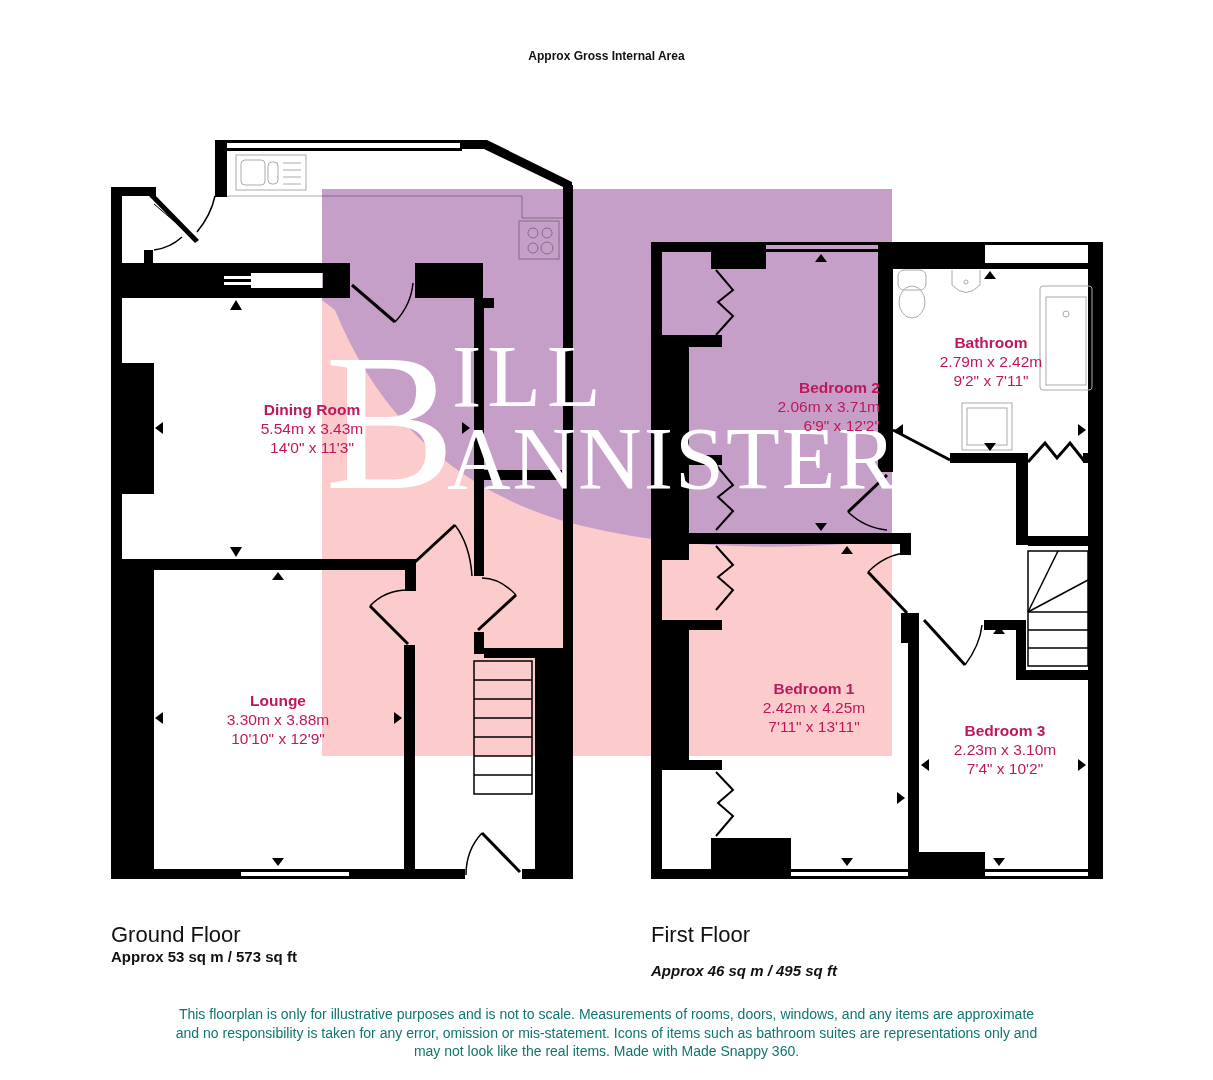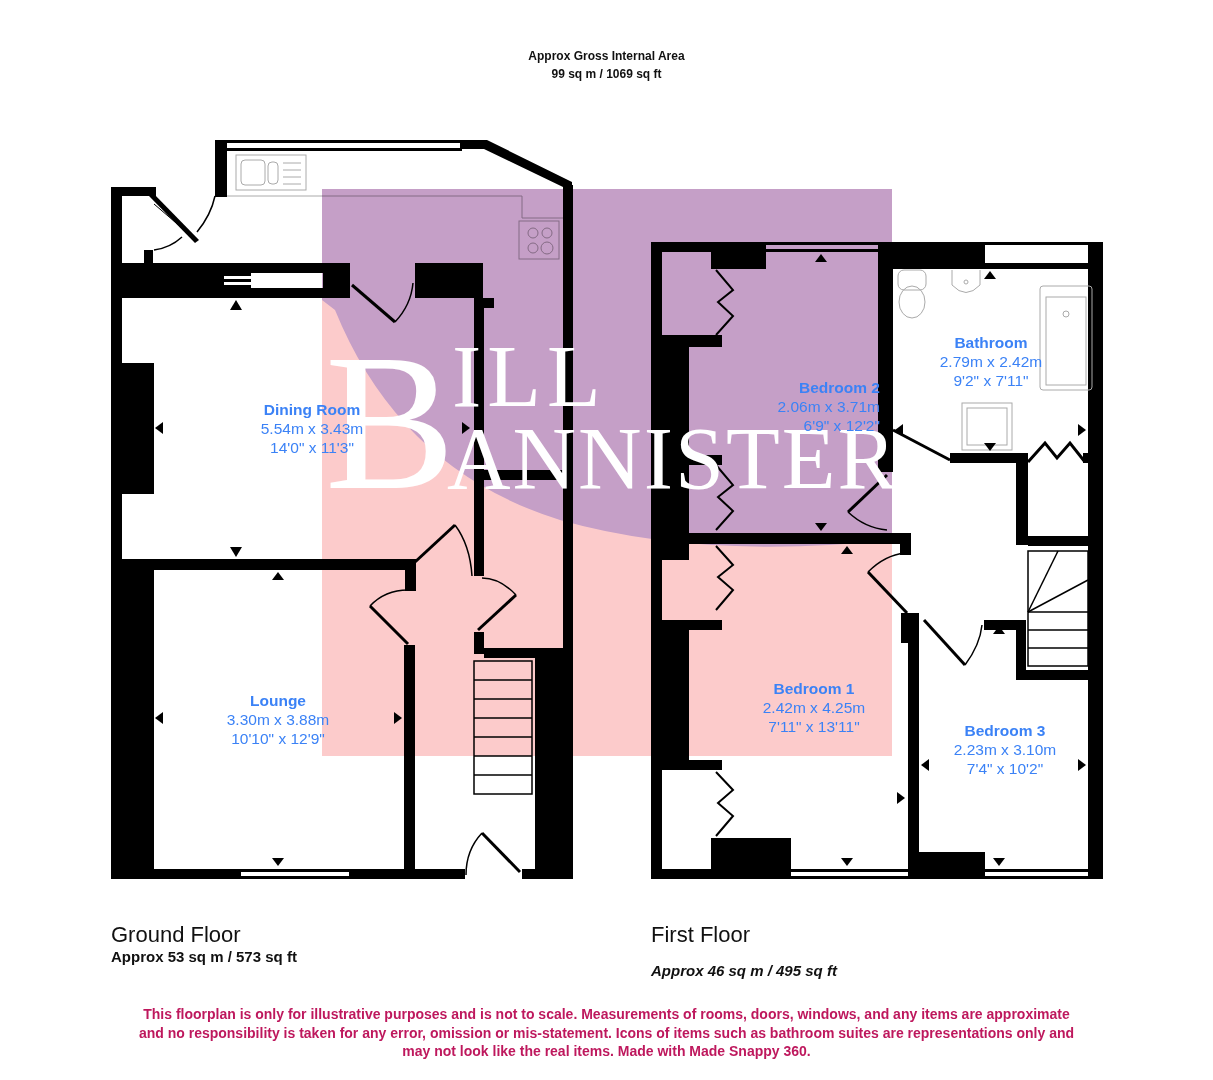--- a/index.html
+++ b/index.html
@@ -1,32 +1,31 @@
 <!DOCTYPE html>
 <html><head>
 <meta charset="utf-8">
 <style>
   html,body{margin:0;padding:0;background:#ffffff;}
   body{width:1213px;height:1080px;position:relative;overflow:hidden;font-family:"Liberation Sans",sans-serif;color:#111;}
   .abs{position:absolute;}
   .title{left:0;width:1213px;text-align:center;top:47px;font-weight:bold;font-size:12px;line-height:18px;}
   .plan{left:0;top:0;}
-  .room-label{position:absolute;text-align:center;font-size:15.5px;line-height:19px;color:#3b82f6;}
+  .room-label{position:absolute;text-align:center;font-size:15.5px;line-height:19px;color:#be185d;}
   .room-label .n{font-weight:bold;}
   .floor-name{font-size:22px;}
   .floor-area{font-size:15px;font-weight:bold;}
-  .disclaimer{left:0;width:1213px;text-align:center;top:1005px;font-size:14px;line-height:18.5px;color:#be185d;font-weight:bold;}
+  .disclaimer{left:0;width:1213px;text-align:center;top:1005px;font-size:14px;line-height:18.5px;color:#0f766e;}
   .wm{font-family:"Liberation Serif",serif;fill:#ffffff;}
 </style>
 </head>
 <body>
 
 <div class="abs title">
   <div>Approx Gross Internal Area</div>
-  <div>99 sq m / 1069 sq ft</div>
 </div>
 
 <svg class="abs plan" width="1213" height="1080" viewBox="0 0 1213 1080" xmlns="http://www.w3.org/2000/svg">
 
   <g fill="#000" stroke="none">
 
     <rect x="111" y="187" width="11" height="692"></rect>
     <rect x="111" y="187" width="45" height="9"></rect>
     <rect x="144" y="250" width="9" height="14"></rect>
 

